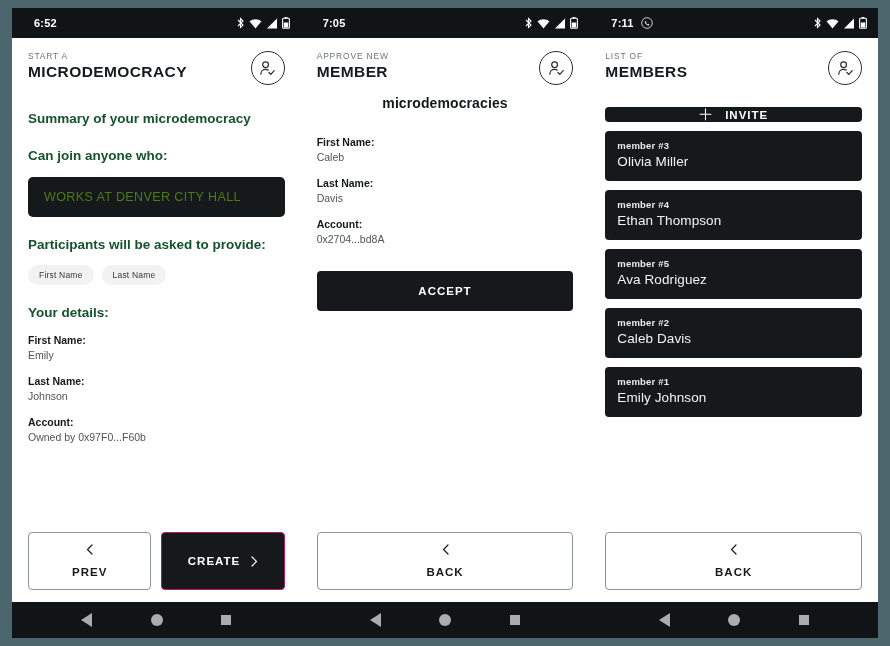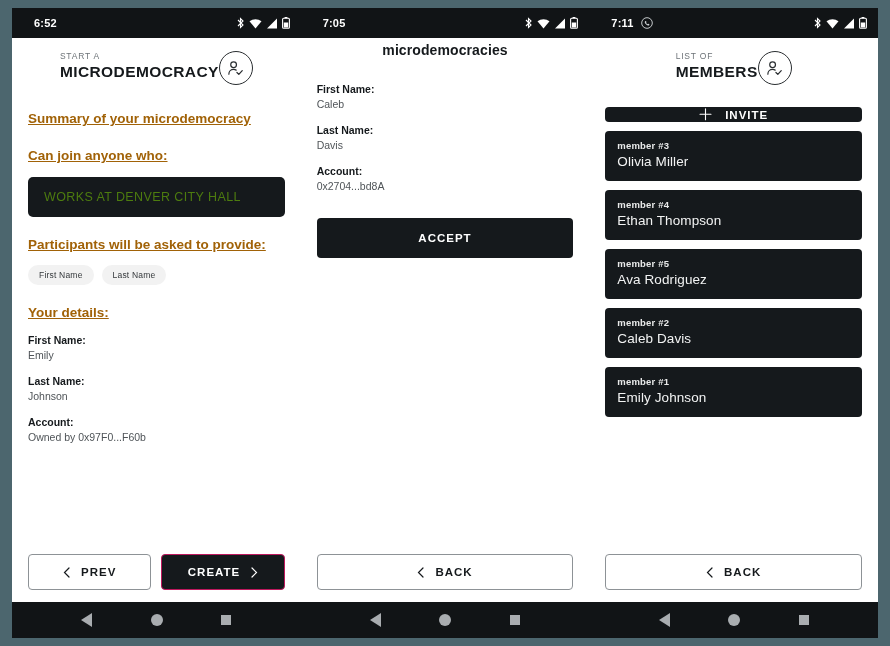--- a/index.html
+++ b/index.html
@@ -45,21 +45,21 @@
   }
   .sb-right { display: flex; align-items: center; gap: 4px; }
   .ico { display: block; }
 
   
   .appbar {
     flex: 0 0 auto;
     padding: 12px 16px 6px 16px;
     display: flex;
     align-items: flex-start;
-    justify-content: center;
+    justify-content: space-between;
     background: #ffffff;
   }
   .kicker {
     font-size: 8.5px;
     letter-spacing: 0.8px;
     color: #6d7378;
     text-transform: uppercase;
     line-height: 12px;
   }
   .apptitle {
@@ -80,24 +80,23 @@
 
   
   .screen-body {
     flex: 1 1 auto;
     padding: 0 16px;
     overflow: hidden;
   }
   .section-h {
     font-size: 13.5px;
     font-weight: bold;
-    color: #a16207;
+    color: #14532d;
     line-height: 19px;
     margin-top: 18px;
-    text-decoration: underline;
   }
   .black-pill {
     background: #15191c;
     color: #4d7c0f;
     border-radius: 5px;
     padding: 13px 16px;
     font-size: 12.5px;
     letter-spacing: 0.4px;
     margin-top: 12px;
   }
@@ -207,20 +206,21 @@
     font-size: 11.5px;
     font-weight: bold;
     letter-spacing: 1px;
     font-family: inherit;
     cursor: pointer;
   }
   .nav-btn.ghost {
     background: #ffffff;
     border: 1px solid #8d9296;
     color: #15191c;
+    flex-direction: column;
   }
   .nav-btn.solid {
     background: #15191c;
     border: 1px solid #be185d;
     color: #ffffff;
   }
 
   
   .androidnav {
     flex: 0 0 auto;
@@ -346,20 +346,33 @@
             <path d="M11 0.5v10H1z" fill="#fff"></path>
           </svg>
         <svg class="ico" width="8" height="12" viewBox="0 0 8 12">
             <rect x="2.6" y="0" width="2.8" height="1.3" fill="#fff"></rect>
             <rect x="0.6" y="1.3" width="6.8" height="10" rx="1" fill="none" stroke="#fff" stroke-width="1.1"></rect>
             <rect x="1.8" y="5.5" width="4.4" height="5" fill="#fff"></rect>
           </svg>
       </div>
     </div>
 
+    <div class="appbar">
+      <div>
+        <div class="kicker">APPROVE NEW</div>
+        <div class="apptitle">MEMBER</div>
+      </div>
+      <div class="avatar-circle">
+        <svg width="19" height="19" viewBox="0 0 20 20">
+          <circle cx="8" cy="6" r="3" fill="none" stroke="#2a2e31" stroke-width="1.3"></circle>
+          <path d="M3 16c0-3 2.4-5 5-5 1 0 1.9.2 2.7.7" fill="none" stroke="#2a2e31" stroke-width="1.3" stroke-linecap="round"></path>
+          <path d="M11.5 14.2l2 2 3.6-4" fill="none" stroke="#2a2e31" stroke-width="1.3" stroke-linecap="round" stroke-linejoin="round"></path>
+        </svg>
+      </div>
+    </div>
 
     <div class="screen-body">
       <div class="center-title">microdemocracies</div>
       <div class="kv" style="margin-top:24px">
         <div class="kv-k">First Name:</div>
         <div class="kv-v">Caleb</div>
       </div>
       <div class="kv">
         <div class="kv-k">Last Name:</div>
         <div class="kv-v">Davis</div>

